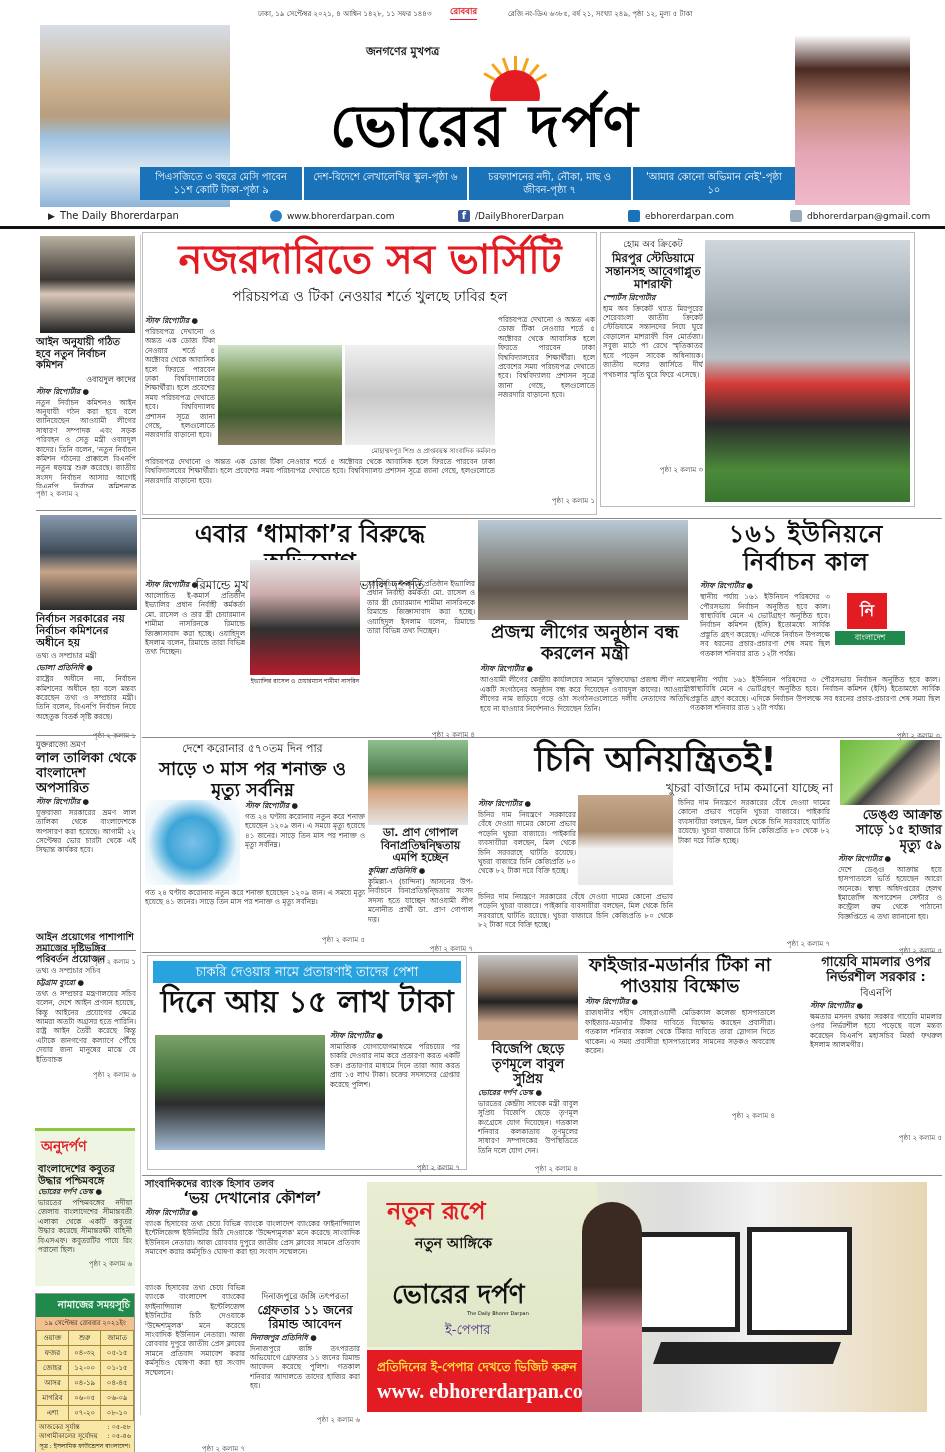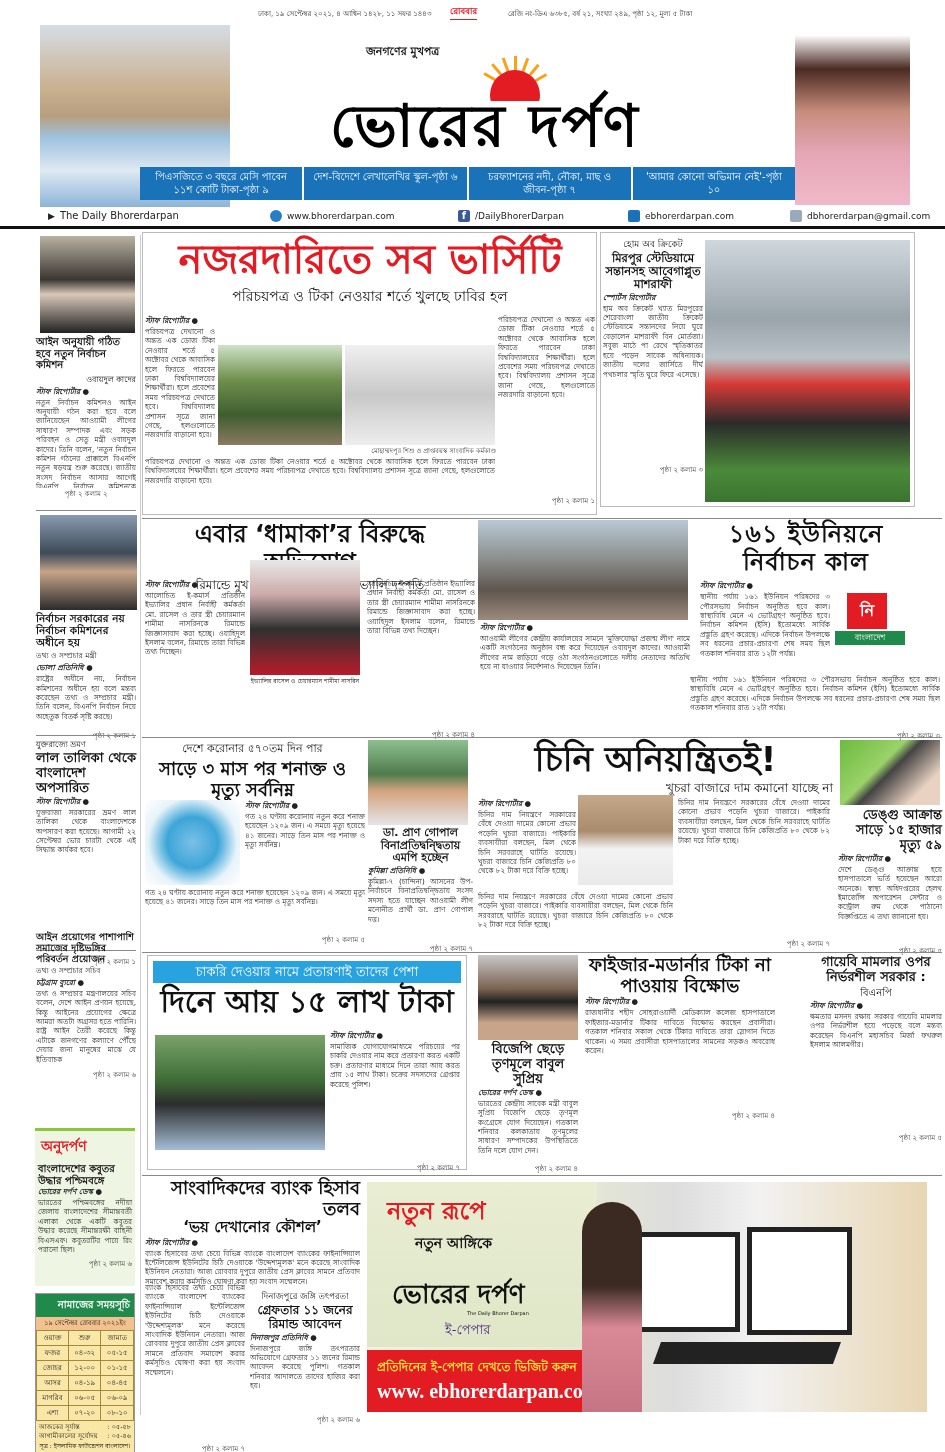--- a/index.html
+++ b/index.html
@@ -106,21 +106,21 @@
     <span>dbhorerdarpan@gmail.com</span>
   </div>
 </div>
 
 <div class="photo ph-quader"></div>
 <div class="abs" style="left:36px;top:336px;width:100px">
   <div class="hl" style="font-size:10px">আইন অনুযায়ী গঠিত হবে নতুন নির্বাচন কমিশন</div>
   <div style="font-size:8px;text-align:right;margin-top:2px">ওবায়দুল কাদের</div>
   <div class="byline">স্টাফ রিপোর্টার ●</div>
   <div class="body-text" style="height:90px">নতুন নির্বাচন কমিশনও আইন অনুযায়ী গঠন করা হবে বলে জানিয়েছেন আওয়ামী লীগের সাধারণ সম্পাদক এবং সড়ক পরিবহন ও সেতু মন্ত্রী ওবায়দুল কাদের। তিনি বলেন, 'নতুন নির্বাচন কমিশন গঠনের প্রাক্কালে বিএনপি নতুন ষড়যন্ত্র শুরু করেছে। জাতীয় সংসদ নির্বাচন আসার আগেই বিএনপি নির্বাচন কমিশনকে বিতর্কিত</div>
-  <div class="cont" style="text-align:center">পৃষ্ঠা ২ কলাম ২</div>
+  <div class="cont" style="text-align:left">পৃষ্ঠা ২ কলাম ২</div>
 </div>
 <div class="rule" style="left:36px;top:510px;width:100px;height:1px"></div>
 
 <div class="photo ph-press"></div>
 <div class="abs" style="left:36px;top:612px;width:100px">
   <div class="hl" style="font-size:10.5px">নির্বাচন সরকারের নয় নির্বাচন কমিশনের অধীনে হয়</div>
   <div style="font-size:7.5px;margin-top:2px">তথ্য ও সম্প্রচার মন্ত্রী</div>
   <div class="byline">ভোলা প্রতিনিধি ●</div>
   <div class="body-text" style="height:56px">রাষ্ট্রের অধীনে নয়, নির্বাচন কমিশনের অধীনে হয় বলে মন্তব্য করেছেন তথ্য ও সম্প্রচার মন্ত্রী। তিনি বলেন, বিএনপি নির্বাচন নিয়ে অহেতুক বিতর্ক সৃষ্টি করছে।</div>
   <div class="cont" style="text-align:right">পৃষ্ঠা ২ কলাম ১</div>
@@ -240,20 +240,21 @@
   <div class="abs" style="left:222px;top:58px;width:108px">
     <div class="body-text" style="height:150px">আলোচিত ই-কমার্স প্রতিষ্ঠান ইভ্যালির প্রধান নির্বাহী কর্মকর্তা মো. রাসেল ও তার স্ত্রী চেয়ারম্যান শামীমা নাসরিনকে রিমান্ডে জিজ্ঞাসাবাদ করা হচ্ছে। ওয়াহিদুল ইসলাম বলেন, রিমান্ডে তারা বিভিন্ন তথ্য দিচ্ছেন।</div>
     <div class="cont" style="text-align:right">পৃষ্ঠা ২ কলাম ৪</div>
   </div>
 </div>
 <div class="photo ph-couple"></div>
 <div class="abs" style="left:250px;top:676px;width:110px;font-size:6px;text-align:center">ইভ্যালির রাসেল ও চেয়ারম্যান শামীমা নাসরিন</div>
 
 <div class="photo ph-crowd"></div>
 <div class="abs" style="left:480px;top:622px;width:210px">
+  <div class="hl" style="font-size:18px;text-align:center">প্রজন্ম লীগের অনুষ্ঠান বন্ধ করলেন মন্ত্রী</div>
   <div class="byline">স্টাফ রিপোর্টার ●</div>
   <div class="body-text" style="height:52px">আওয়ামী লীগের কেন্দ্রীয় কার্যালয়ের সামনে 'মুক্তিযোদ্ধা প্রজন্ম লীগ' নামে একটি সংগঠনের অনুষ্ঠান বন্ধ করে দিয়েছেন ওবায়দুল কাদের। আওয়ামী লীগের নাম জড়িয়ে গড়ে ওঠা সংগঠনগুলোতে দলীয় নেতাদের অতিথি হয়ে না যাওয়ার নির্দেশনাও দিয়েছেন তিনি।</div>
 </div>
 
 <div class="abs" style="left:700px;top:521px;width:212px">
   <div class="hl" style="font-size:24px;text-align:center;letter-spacing:1px">১৬১ ইউনিয়নে নির্বাচন কাল</div>
   <div class="byline" style="margin-top:4px">স্টাফ রিপোর্টার ●</div>
   <div class="body-text" style="width:130px;height:90px">স্থানীয় পর্যায় ১৬১ ইউনিয়ন পরিষদের ৩ পৌরসভায় নির্বাচন অনুষ্ঠিত হবে কাল। স্বাস্থ্যবিধি মেনে এ ভোটগ্রহণ অনুষ্ঠিত হবে। নির্বাচন কমিশন (ইসি) ইতোমধ্যে সার্বিক প্রস্তুতি গ্রহণ করেছে। এদিকে নির্বাচন উপলক্ষে সব ধরনের প্রচার-প্রচারণা শেষ সময় ছিল গতকাল শনিবার রাত ১২টা পর্যন্ত।</div>
 </div>
 <div class="abs" style="left:690px;top:675px;width:250px">
@@ -346,21 +347,21 @@
 <div class="abs" style="left:810px;top:955px;width:132px">
   <div class="hl" style="font-size:13px;text-align:center"><span>গায়েবি মামলার ওপর নির্ভরশীল সরকার</span> : <span style="font-weight:normal;font-size:10px">বিএনপি</span></div>
   <div class="byline">স্টাফ রিপোর্টার ●</div>
   <div class="body-text" style="height:120px">ক্ষমতার মসনদ রক্ষায় সরকার গায়েবি মামলার ওপর নির্ভরশীল হয়ে পড়েছে বলে মন্তব্য করেছেন বিএনপি মহাসচিব মির্জা ফখরুল ইসলাম আলমগীর।</div>
   <div class="cont" style="text-align:right">পৃষ্ঠা ২ কলাম ৫</div>
 </div>
 
 <div class="rule" style="left:142px;top:1175px;width:800px;height:1px"></div>
 
 <div class="abs" style="left:145px;top:1178px;width:215px">
-  <div class="hl" style="font-size:18px;text-align:right">সাংবাদিকদের ব্যাংক হিসাব তলব</div>
+  <div class="hl" style="font-size:10px;text-align:left">সাংবাদিকদের ব্যাংক হিসাব তলব</div>
   <div class="hl" style="font-size:15px;text-align:center">‘ভয় দেখানোর কৌশল’</div>
   <div class="byline">স্টাফ রিপোর্টার ●</div>
   <div class="body-text" style="height:60px">ব্যাংক হিসাবের তথ্য চেয়ে বিভিন্ন ব্যাংকে বাংলাদেশ ব্যাংকের ফাইনান্সিয়াল ইন্টেলিজেন্স ইউনিটের চিঠি দেওয়াকে 'উদ্দেশ্যমূলক' মনে করেছে সাংবাদিক ইউনিয়ন নেতারা। আজ রোববার দুপুরে জাতীয় প্রেস ক্লাবের সামনে প্রতিবাদ সমাবেশ করার কর্মসূচিও ঘোষণা করা হয় সংবাদ সম্মেলনে।</div>
   <div class="abs" style="left:0;top:105px;width:100px">
     <div class="body-text" style="height:160px">ব্যাংক হিসাবের তথ্য চেয়ে বিভিন্ন ব্যাংকে বাংলাদেশ ব্যাংকের ফাইনান্সিয়াল ইন্টেলিজেন্স ইউনিটের চিঠি দেওয়াকে 'উদ্দেশ্যমূলক' মনে করেছে সাংবাদিক ইউনিয়ন নেতারা। আজ রোববার দুপুরে জাতীয় প্রেস ক্লাবের সামনে প্রতিবাদ সমাবেশ করার কর্মসূচিও ঘোষণা করা হয় সংবাদ সম্মেলনে।</div>
     <div class="cont" style="text-align:right">পৃষ্ঠা ২ কলাম ৭</div>
   </div>
 </div>
 
 <div class="abs" style="left:250px;top:1290px;width:110px">

